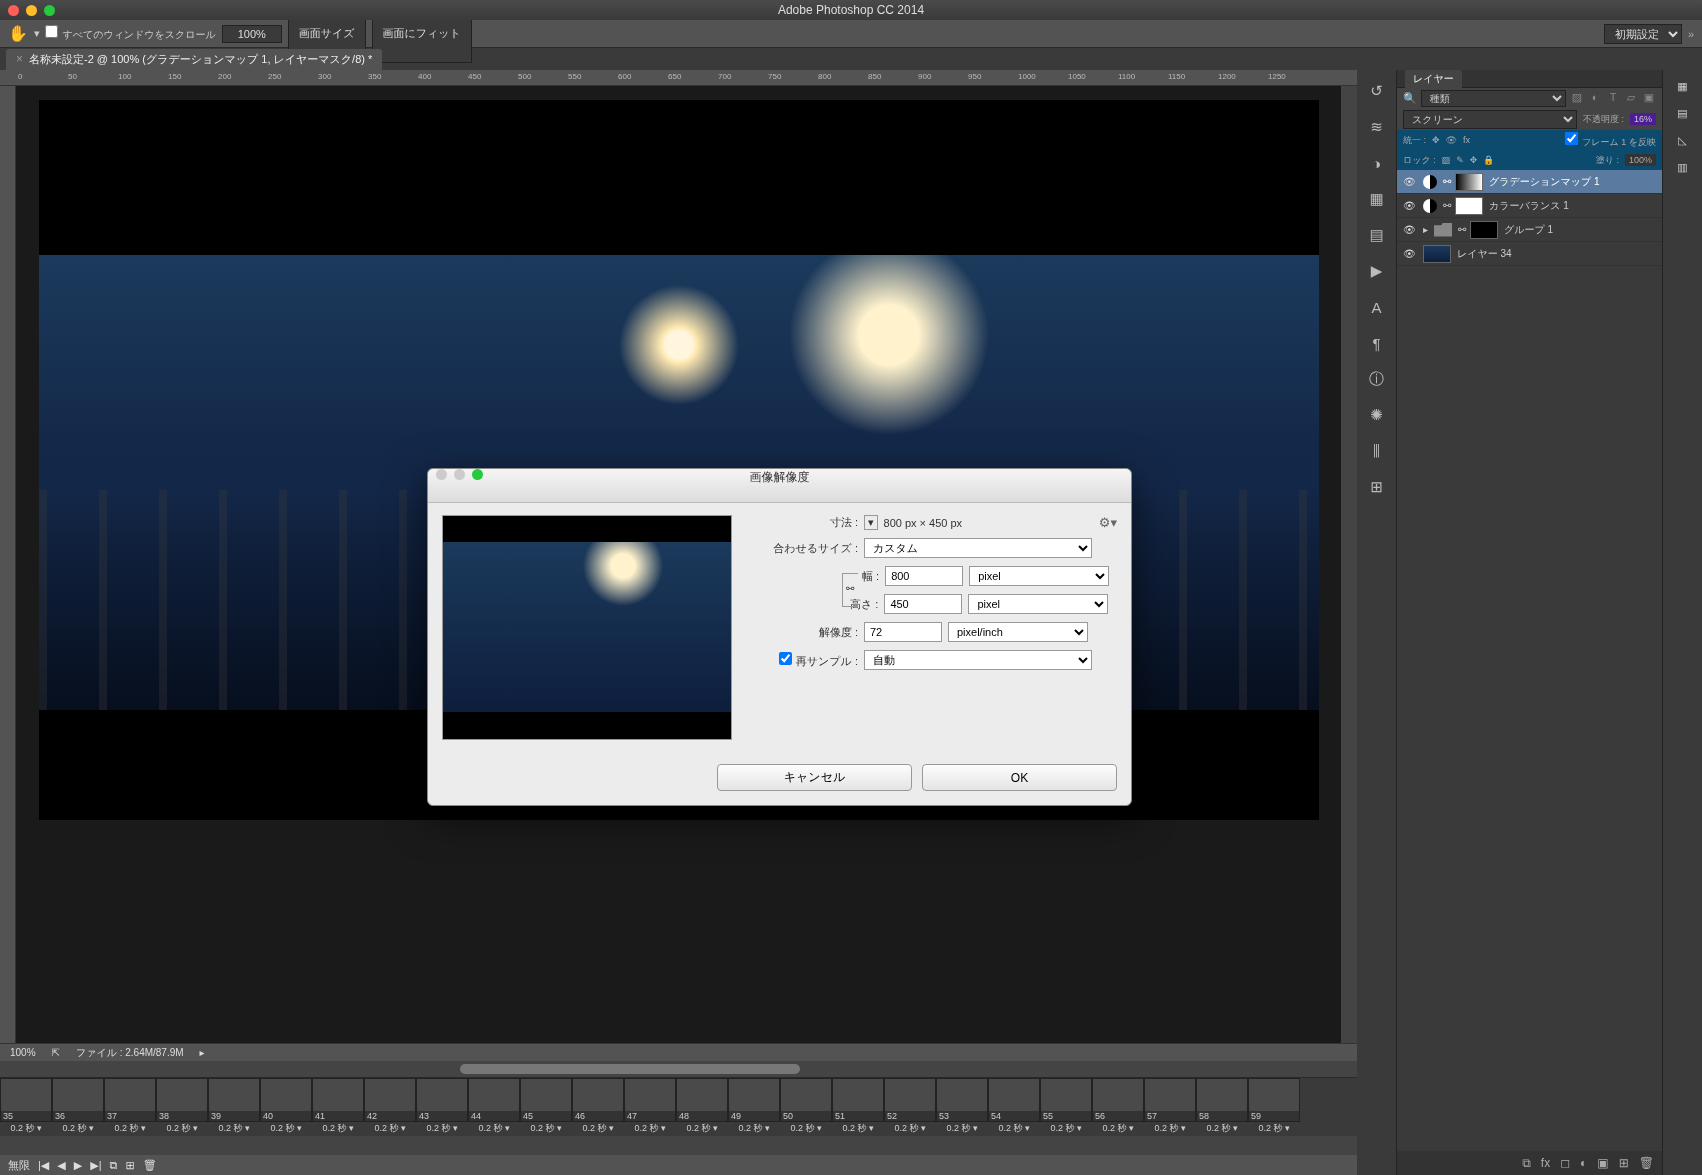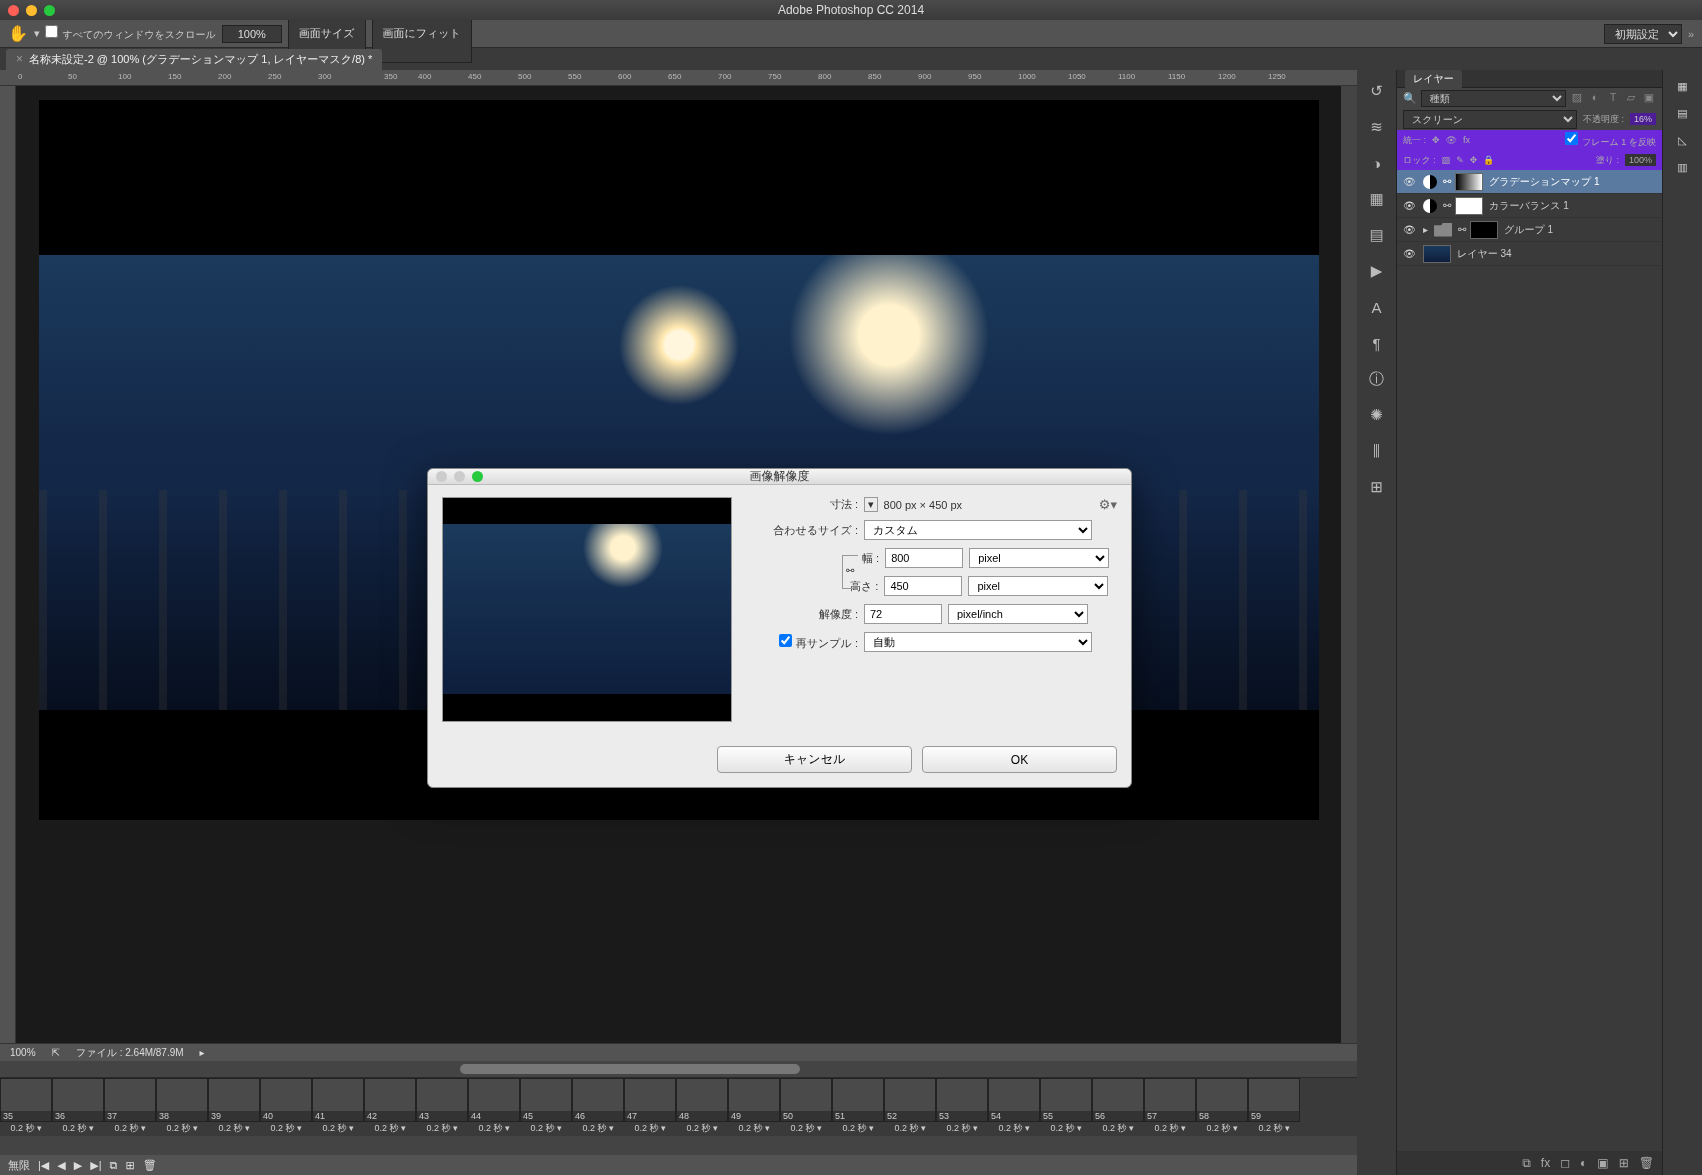--- a/index.html
+++ b/index.html
@@ -66,35 +66,35 @@
 .dock-strip .icn{width:22px;height:22px;color:#bbb;display:flex;align-items:center;justify-content:center;font-size:15px;}
 .sidestrip2{width:40px;background:#3a3a3a;border-left:1px solid #222;display:flex;flex-direction:column;align-items:center;gap:14px;padding-top:10px;}
 .panels{flex:1;display:flex;flex-direction:column;}
 .panel-tab{height:18px;background:#333;display:flex;align-items:center;padding:0 8px;border-bottom:1px solid #222;font-size:10px;}
 .panel-tab .t{background:#444;padding:2px 8px;border-radius:2px 2px 0 0;color:#eee;}
 .layer-filter{height:20px;background:#444;display:flex;align-items:center;gap:4px;padding:0 6px;}
 .layer-filter select{background:#3a3a3a;border:1px solid #222;color:#ccc;font-size:10px;padding:1px 4px;flex:1;}
 .layer-filter .ficn{width:14px;height:14px;color:#888;font-size:11px;text-align:center;}
 .layer-blend{height:22px;background:#444;display:flex;align-items:center;gap:6px;padding:0 6px;}
 .layer-blend select{background:#3a3a3a;border:1px solid #222;color:#ccc;font-size:10px;padding:2px 4px;flex:1;}
-.layer-row2{height:20px;background:#6d28d9;display:flex;align-items:center;gap:6px;padding:0 6px;font-size:9px;color:#aaa;justify-content:flex-end;}
+.layer-row2{height:20px;background:#0c4a6e;display:flex;align-items:center;gap:6px;padding:0 6px;font-size:9px;color:#aaa;justify-content:flex-end;}
 .layers-list{flex:1;background:#3a3a3a;}
 .layer{height:24px;display:flex;align-items:center;gap:6px;padding:0 6px;border-bottom:1px solid #333;font-size:10px;}
 .layer.sel{background:#5a7aa0;color:#fff;}
 .layer .eye{width:14px;color:#ddd;}
 .layer .swatch{width:28px;height:18px;background:#fff;border:1px solid #666;}
 .layer .swatchg{width:28px;height:18px;background:linear-gradient(90deg,#000,#fff);border:1px solid #666;}
 .layer .folder{width:18px;height:14px;background:#888;clip-path:polygon(0 20%,40% 20%,50% 0,100% 0,100% 100%,0 100%);}
 .layer .thumbimg{width:28px;height:18px;background:linear-gradient(180deg,#1b3a5c,#0e1e3d);border:1px solid #666;}
 .layer .adj{width:14px;height:14px;border-radius:50%;background:conic-gradient(#000 0 50%,#fff 50% 100%);}
 .panel-footer{height:24px;background:#333;display:flex;align-items:center;justify-content:flex-end;gap:10px;padding:0 8px;color:#aaa;font-size:12px;}
 
 
 .dialog{position:absolute;left:427px;top:468px;width:705px;background:#ececec;border:1px solid #888;border-radius:6px;box-shadow:0 10px 40px rgba(0,0,0,0.6);color:#333;font-size:11px;}
-.dialog-titlebar{height:16px;background:linear-gradient(#f5f5f5,#dcdcdc);border-bottom:1px solid #bbb;border-radius:6px 6px 0 0;display:flex;align-items:center;position:relative;text-decoration:underline;}
+.dialog-titlebar{height:34px;background:linear-gradient(#f5f5f5,#dcdcdc);border-bottom:1px solid #bbb;border-radius:6px 6px 0 0;display:flex;position:relative;text-decoration:underline;}
 .dialog-titlebar .traffic-lights{padding-left:8px;}
 .dialog-titlebar .dt{position:absolute;left:50%;transform:translateX(-50%);color:#333;font-size:12px;}
 .dialog-body{padding:12px 14px 14px;display:flex;gap:16px;flex-wrap:wrap;position:relative;}
 .dlg-info{width:100%;text-align:right;padding-right:34px;margin-bottom:2px;}
 .dlg-gear{position:absolute;right:14px;top:12px;color:#666;font-size:13px;}
 .preview{width:290px;height:225px;background:#000;border:1px solid #999;}
 .preview-inner{margin:26px 0;height:170px;background:
   radial-gradient(circle at 180px 24px,#fff2cc 0 12px,rgba(255,225,150,0)40px),
   linear-gradient(180deg,#1b3a5c 0%,#0e1e3d 100%);}
 .form{flex:1;display:flex;flex-direction:column;gap:8px;}
@@ -145,21 +145,21 @@
 <div class="main">
   <div class="canvas-col">
     <div class="ruler-h" id="ruler-h">
         <span style="left: 18px;">0</span>
         <span style="left: 68px;">50</span>
         <span style="left: 118px;">100</span>
         <span style="left: 168px;">150</span>
         <span style="left: 218px;">200</span>
         <span style="left: 268px;">250</span>
         <span style="left: 318px;">300</span>
-        <span style="left: 368px; margin-left: 16px;">350</span>
+        <span style="left: 368px;">350</span>
         <span style="left: 418px;">400</span>
         <span style="left: 468px;">450</span>
         <span style="left: 518px;">500</span>
         <span style="left: 568px;">550</span>
         <span style="left: 618px;">600</span>
         <span style="left: 668px;">650</span>
         <span style="left: 718px;">700</span>
         <span style="left: 768px;">750</span>
         <span style="left: 818px;">800</span>
         <span style="left: 868px;">850</span>

